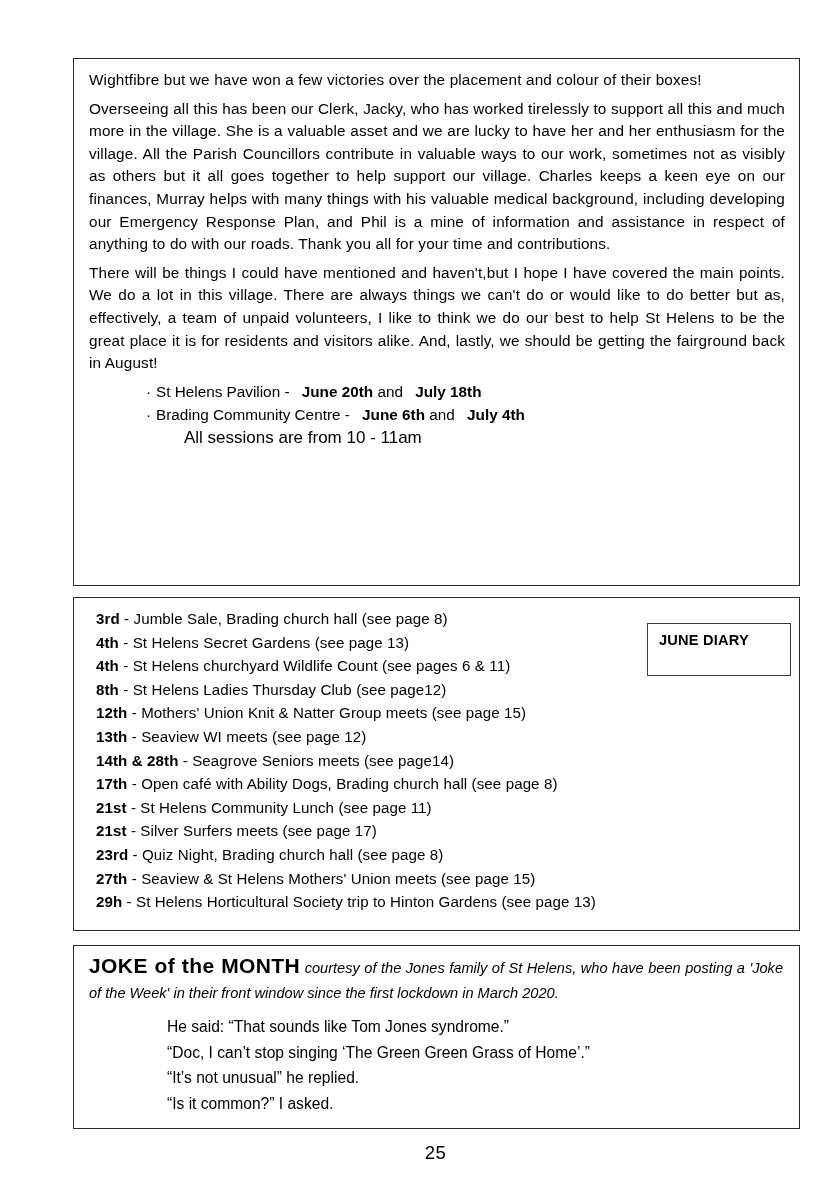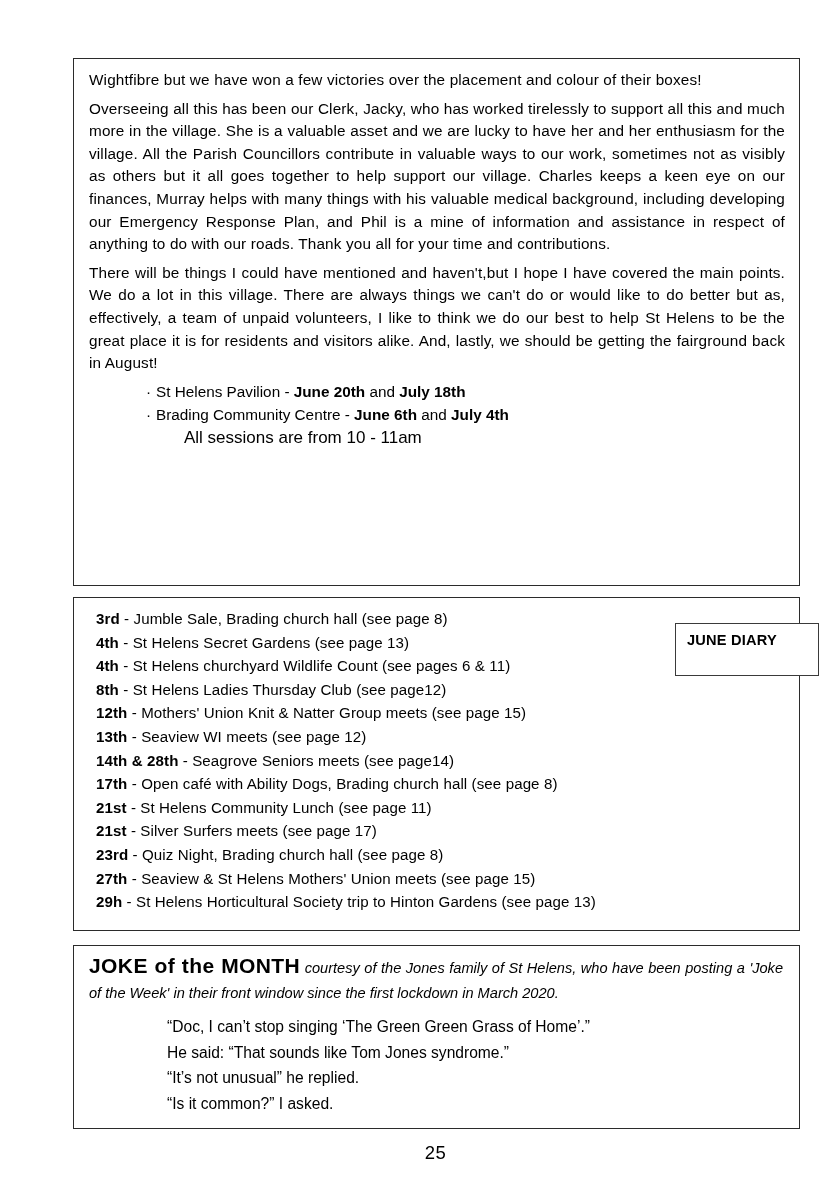--- a/index.html
+++ b/index.html
@@ -61,21 +61,21 @@
     line-height: 22.8px;
   }
   .surgery-item {
     padding-left: 72px;
     white-space: nowrap;
   }
   .surgery-item .bullet {
     display: inline-block;
     width: 10px;
   }
-  .surgery-item .dates { font-weight: 700; }
+  .surgery-item .dates { font-weight: 700; margin-left: 8px; }
   .sessions-line {
     padding-left: 110px;
     font-size: 17px;
     line-height: 23px;
   }
 
   
   #diary-box .diary-inner {
     position: relative;
     padding: 9px 0 0 22px;
@@ -94,21 +94,20 @@
 
   #diary-title-box {
     position: absolute;
     left: 573px;
     top: 25px;
     width: 144px;
     height: 53px;
     border: 1.5px solid #3a3a3a;
     box-sizing: border-box;
     background: #ffffff;
-    margin-left: 28px;
   }
   #diary-title-box .t {
     display: block;
     padding: 8px 0 0 11px;
     font-size: 14.6px;
     font-weight: 700;
     letter-spacing: 0.2px;
   }
 
   
@@ -208,22 +207,22 @@
         <span class="t">JUNE DIARY</span>
       </div>
     </div>
   </div>
 
   <div class="box" id="joke-box">
     <div class="joke-inner">
       <p class="joke-head-para"><span class="joke-title">JOKE of the MONTH</span><span class="joke-credit"> courtesy of the Jones family of St Helens, who have been posting a 'Joke of the Week' in their front window since the first lockdown in March 2020.</span></p>
 
       <div class="joke-lines">
+        <div class="joke-line">He said: “That sounds like Tom Jones syndrome.”</div>
         <div class="joke-line">“Doc, I can’t stop singing ‘The Green Green Grass of Home’.”</div>
-        <div class="joke-line">He said: “That sounds like Tom Jones syndrome.”</div>
         <div class="joke-line">“It’s not unusual” he replied.</div>
         <div class="joke-line">“Is it common?” I asked.</div>
       </div>
     </div>
   </div>
 
   <div id="page-number">25</div>
 
 </div>
 

